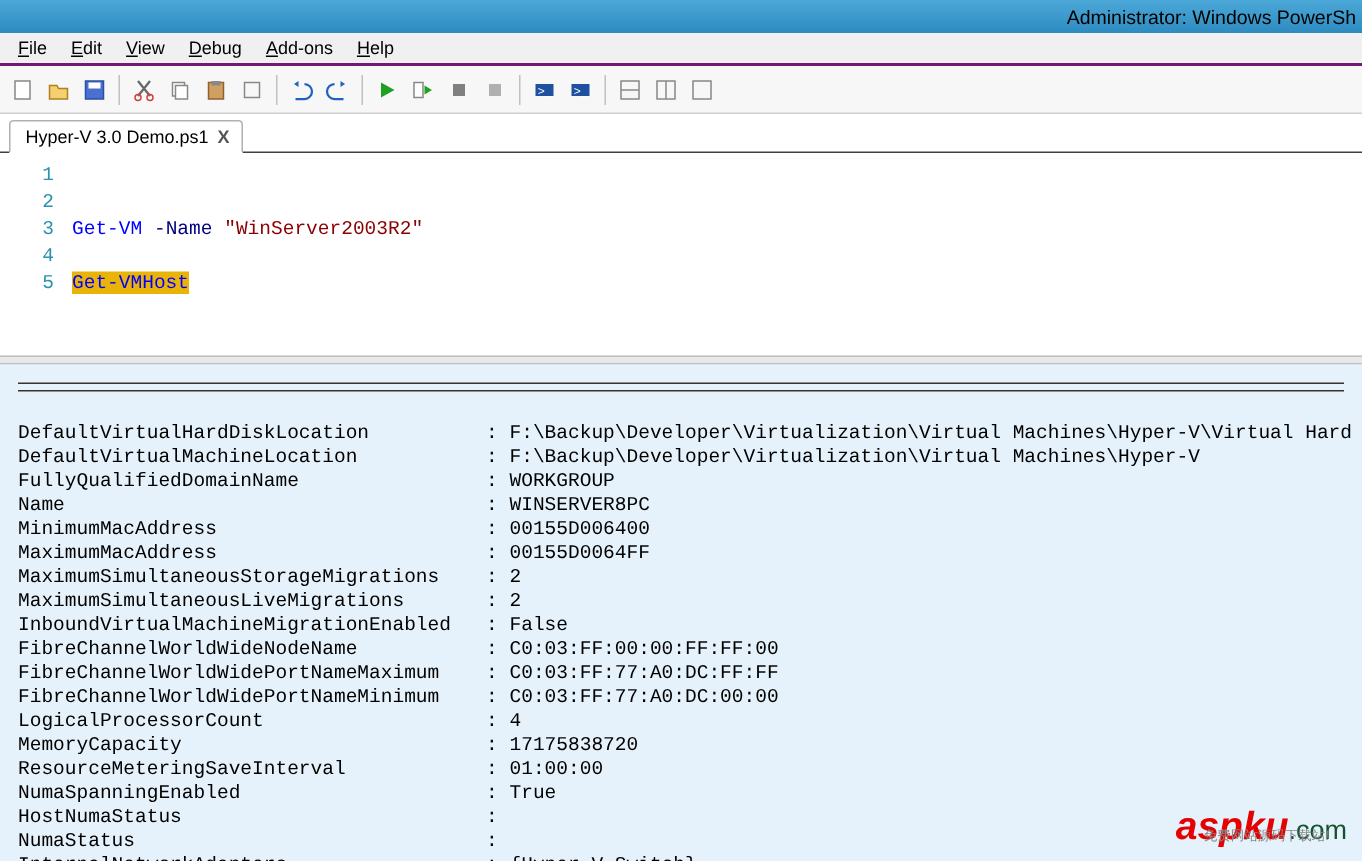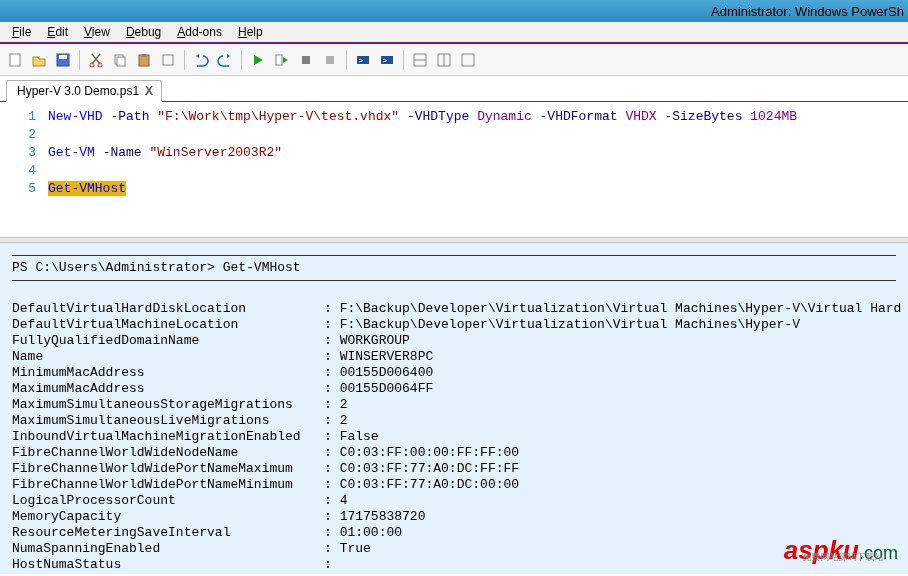--- a/index.html
+++ b/index.html
@@ -164,21 +164,20 @@
 <div class="tab-strip">
   <div class="tab">
     <span>Hyper-V 3.0 Demo.ps1</span>
     <span class="tab-close">X</span>
   </div>
 </div>
 
 <div class="editor">
   <div class="editor-line">
     <div class="gutter">1</div>
-    <div class="code"><span class="kw-cmd">New-VHD</span> <span class="kw-param">-Path</span> <span class="kw-str">"F:\Work\tmp\Hyper-V\test.vhdx"</span> <span class="kw-param">-VHDType</span> <span class="kw-const">Dynamic</span> <span class="kw-param">-VHDFormat</span> <span class="kw-const">VHDX</span> <span class="kw-param">-SizeBytes</span> <span class="kw-num">1024MB</span></div>
   </div>
   <div class="editor-line">
     <div class="gutter">2</div>
     <div class="code"></div>
   </div>
   <div class="editor-line">
     <div class="gutter">3</div>
     <div class="code"><span class="kw-cmd">Get-VM</span> <span class="kw-param">-Name</span> <span class="kw-str">"WinServer2003R2"</span></div>
   </div>
   <div class="editor-line">
@@ -188,21 +187,20 @@
   <div class="editor-line">
     <div class="gutter">5</div>
     <div class="code"><span class="kw-cmd sel">Get-VMHost</span></div>
   </div>
 </div>
 
 <div class="splitter"></div>
 
 <div class="console">
   <hr>
-  <div class="console-out">PS C:\Users\Administrator&gt; Get-VMHost</div>
   <hr>
   <br>
   <div class="console-out">DefaultVirtualHardDiskLocation          : F:\Backup\Developer\Virtualization\Virtual Machines\Hyper-V\Virtual Hard Disks\
 DefaultVirtualMachineLocation           : F:\Backup\Developer\Virtualization\Virtual Machines\Hyper-V
 FullyQualifiedDomainName                : WORKGROUP
 Name                                    : WINSERVER8PC
 MinimumMacAddress                       : 00155D006400
 MaximumMacAddress                       : 00155D0064FF
 MaximumSimultaneousStorageMigrations    : 2
 MaximumSimultaneousLiveMigrations       : 2

